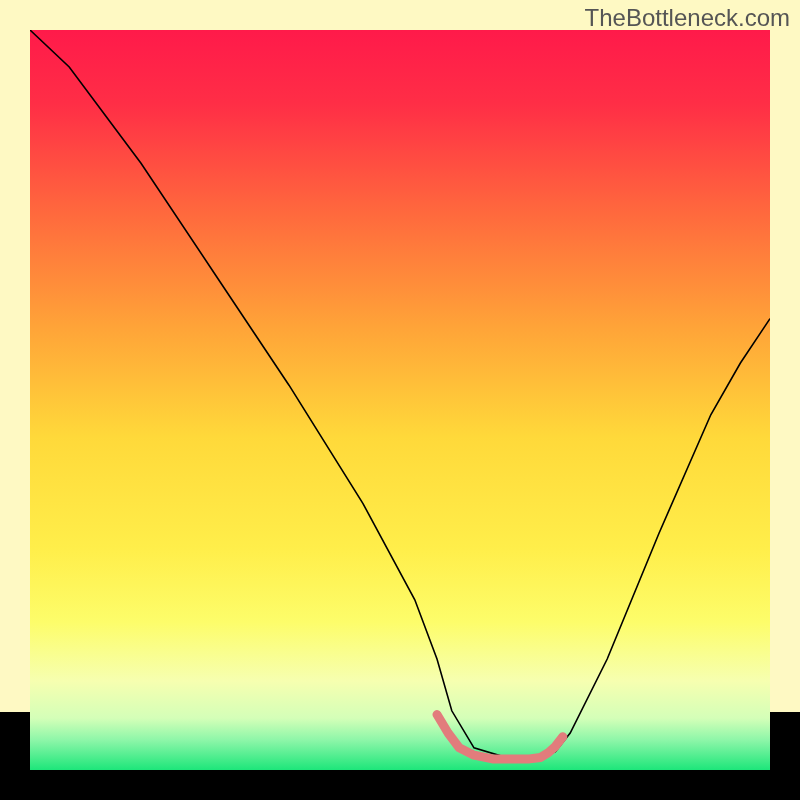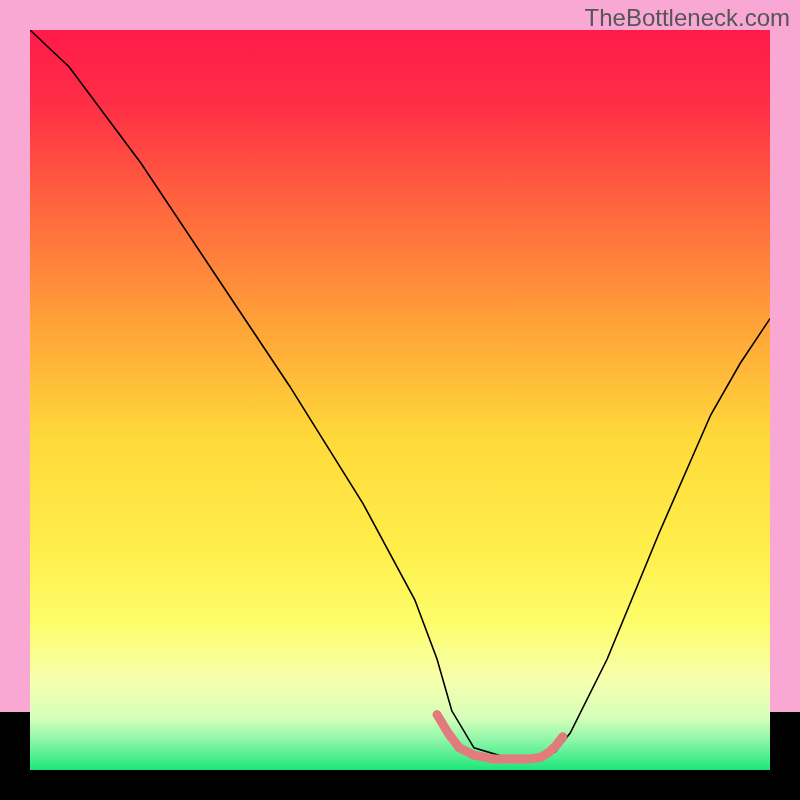--- a/index.html
+++ b/index.html
@@ -8,21 +8,21 @@
     width: 800px;
     height: 800px;
     background: #000;
     font-family: Arial, Helvetica, sans-serif;
     overflow: hidden;
   }
   .frame {
     position: relative;
     width: 800px;
     height: 712px;
-    background: #f9a8d4;
+    background: #fef9c3;
   }
   .watermark {
     position: absolute;
     top: 4px;
     right: 10px;
     color: #555;
     font-size: 24px;
     font-weight: 500;
     z-index: 10;
     user-select: none;

